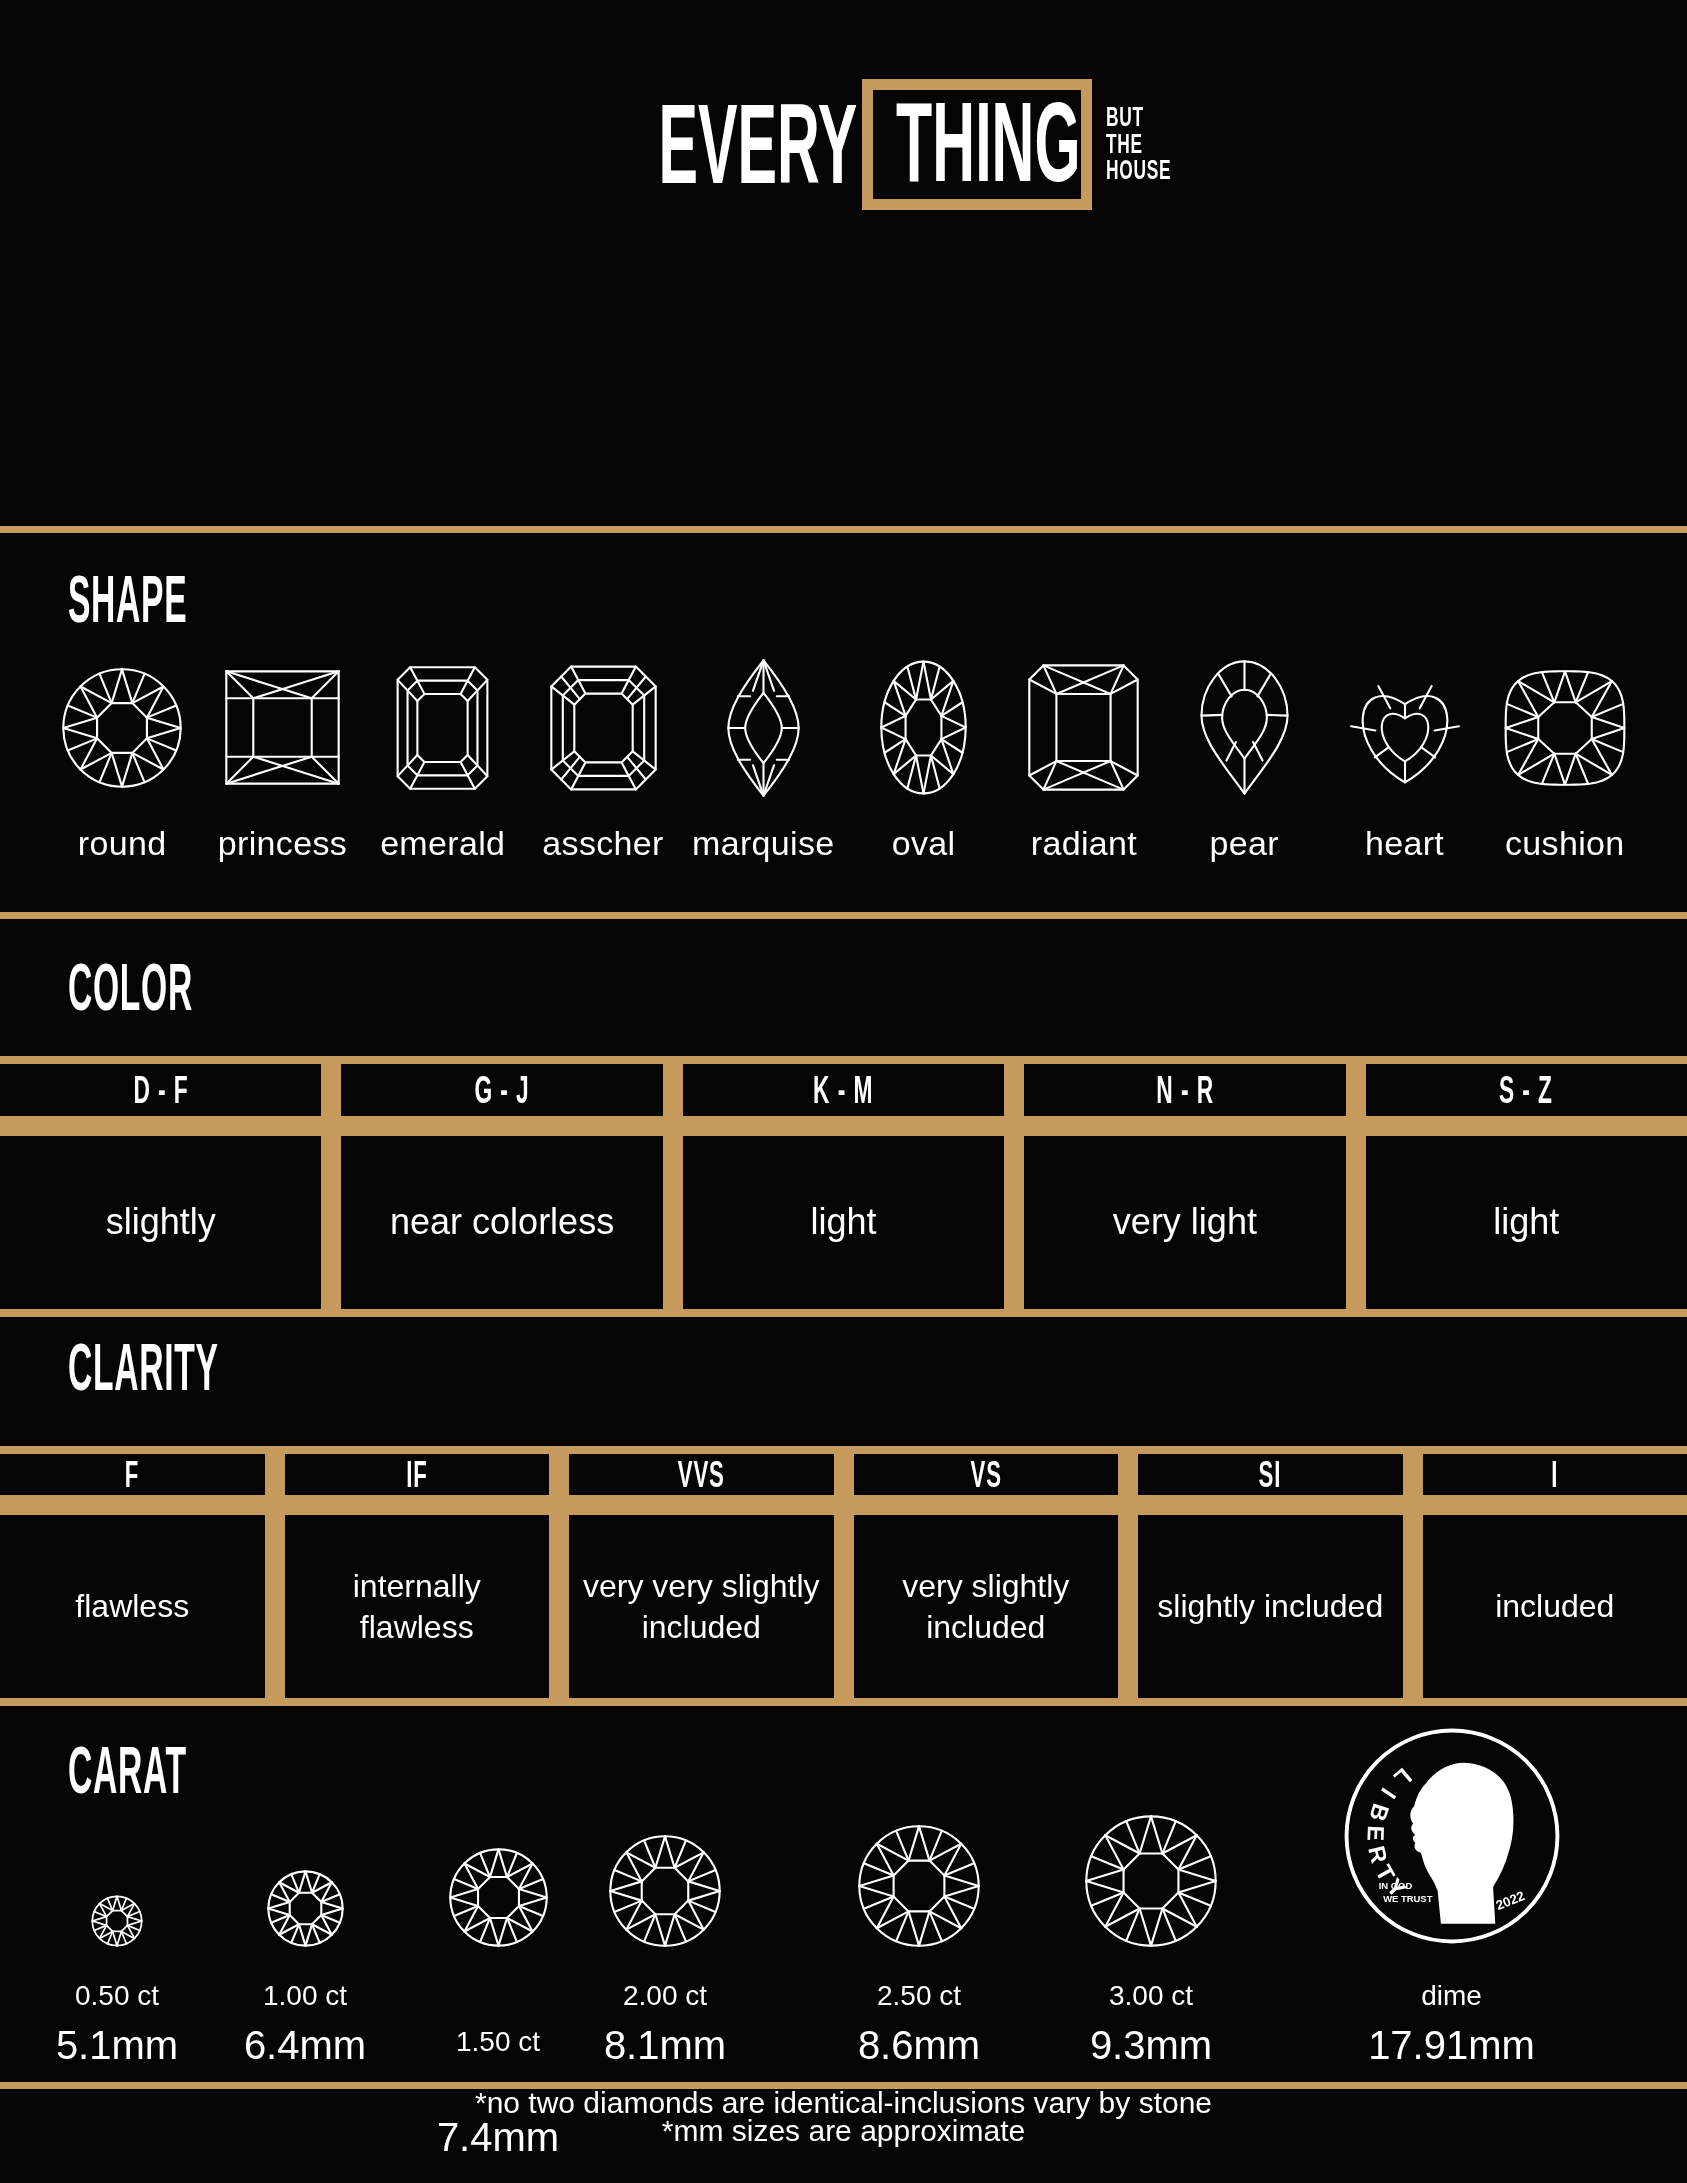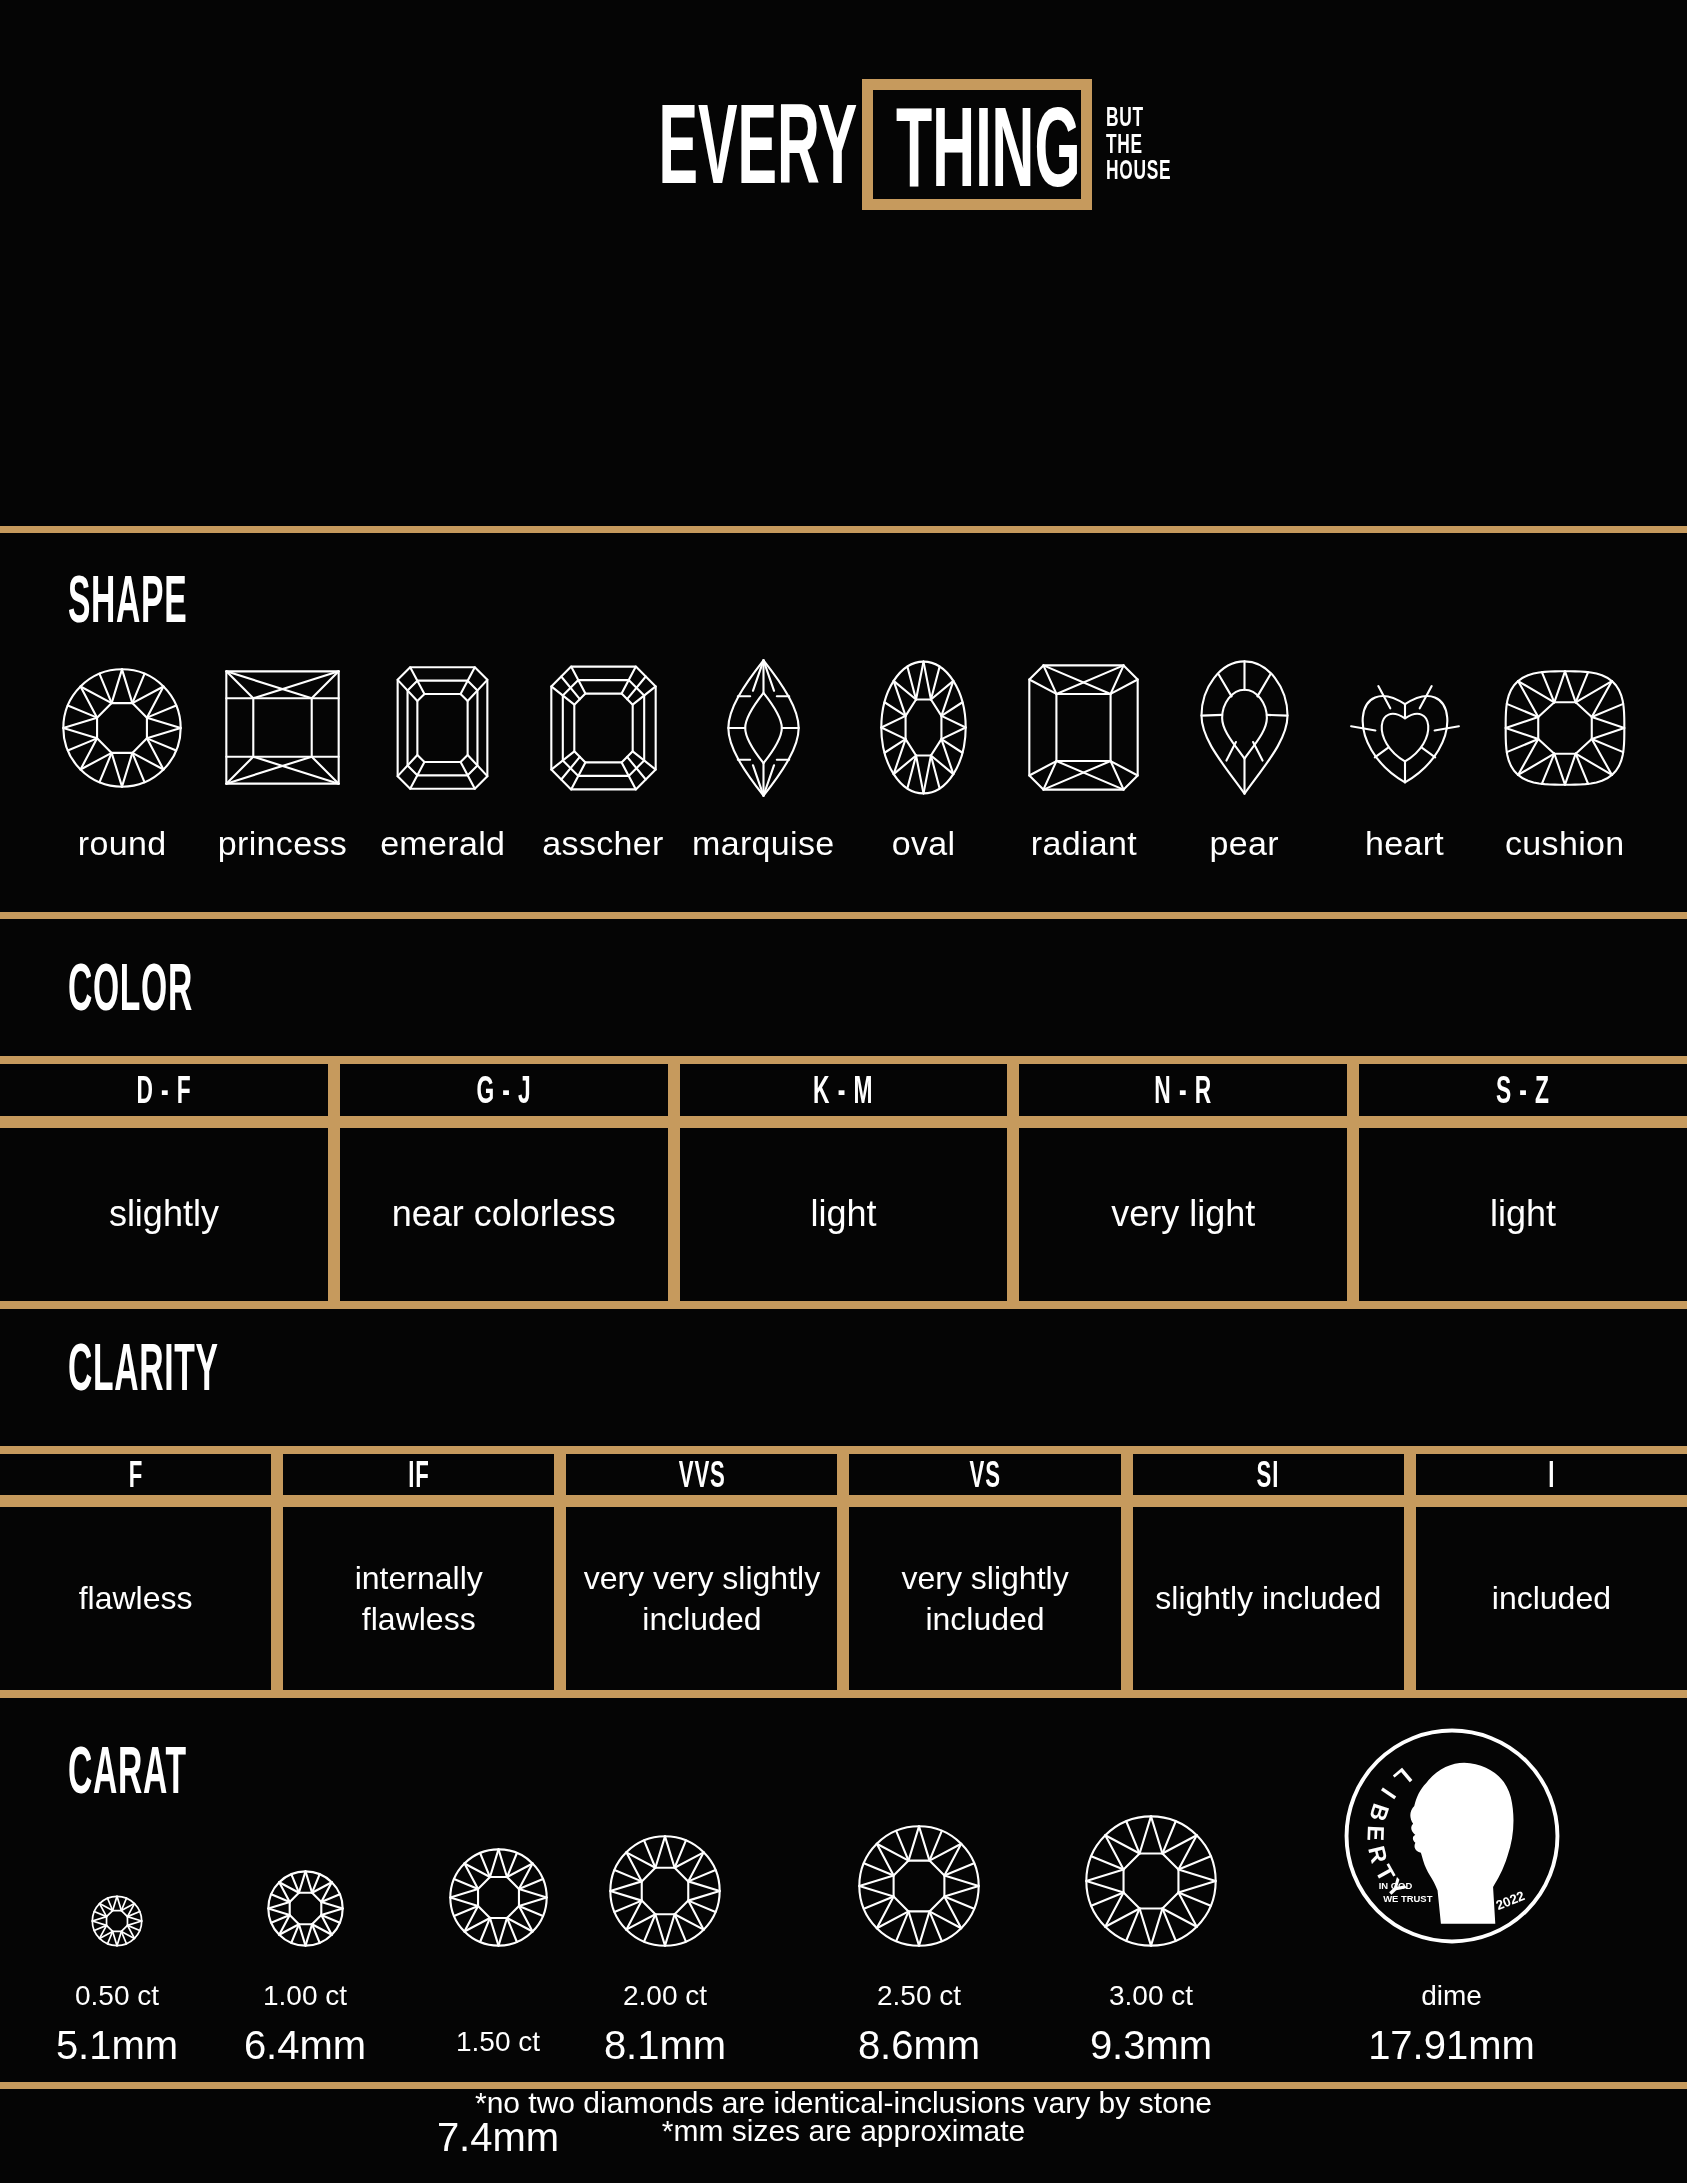--- a/index.html
+++ b/index.html
@@ -4,42 +4,42 @@
 <style>
   html,body{margin:0;padding:0;background:#000;}
   #canvas{position:relative;width:1687px;height:2183px;background:var(--bg,#050505);
           color:#fff;font-family:"Liberation Sans","DejaVu Sans",sans-serif;overflow:hidden;}
   
   .logo{position:absolute;top:78px;left:0;width:100%;height:132px;
         display:flex;align-items:center;justify-content:center;}
   .logo-every{font-size:114px;font-weight:700;line-height:1;
               transform:scaleX(.52);transform-origin:right center;margin-right:4px;}
   .logo-box{box-sizing:border-box;width:230px;height:131px;border:11.2px solid var(--gold);
-            display:flex;align-items:flex-start;justify-content:center;flex:none;padding-left:24px;}
+            display:flex;align-items:flex-end;justify-content:center;flex:none;padding-left:24px;}
   .logo-thing{font-size:114px;font-weight:700;line-height:1;
               transform:scaleX(.52);transform-origin:center;}
   .logo-tag{display:flex;flex-direction:column;margin-left:14.6px;}
   .logo-tag span{font-size:28px;font-weight:700;line-height:26.5px;letter-spacing:.04em;
                  transform:scaleX(.62);transform-origin:left center;}
   
   .title-row{position:absolute;top:249px;left:0;width:100%;display:flex;justify-content:center;}
   .title{font-size:198px;font-weight:700;line-height:198px;transform:scaleX(.58);transform-origin:center;}
   
   .hr{position:absolute;left:0;width:100%;height:7.3px;background:var(--gold);}
   
   .sec-h{position:absolute;left:68px;font-size:66px;font-weight:700;line-height:1;}
   .sec-h span{display:inline-block;transform:scaleX(.51);transform-origin:left center;letter-spacing:.02em;}
   
   #shape-row{position:absolute;left:42px;top:658px;width:1603px;display:flex;}
   .shape-cell{flex:1;display:flex;flex-direction:column;align-items:center;}
   .shape-icon-box{height:139px;display:flex;align-items:center;justify-content:center;}
   .shape-label{margin-top:26.5px;font-size:34px;letter-spacing:.01em;}
   
   .gtable{position:absolute;left:0;width:1687px;display:grid;background:var(--gold);
-          border-top:8px solid var(--gold);border-bottom:8px solid var(--gold);gap:12px;}
+          border-top:8px solid var(--gold);border-bottom:8px solid var(--gold);gap:20px;}
   #color-table{top:1056px;grid-template-columns:repeat(5,1fr);grid-template-rows:52px 173px;}
   #clarity-table{top:1446px;grid-template-columns:repeat(6,1fr);grid-template-rows:41px 183px;}
   .cell{background:var(--bg,#050505);display:flex;align-items:center;justify-content:center;}
   .th-text{font-weight:700;font-size:38px;transform:scaleX(.6);transform-origin:center;letter-spacing:.04em;}
   #clarity-table .th-text{font-size:37px;}
   .td-text{font-size:36px;text-align:center;white-space:pre-line;line-height:1.28;padding:0 6.6px;}
   #clarity-table .td-text{font-size:32px;}
   
   .carat-cell{position:absolute;top:1700px;width:218px;display:flex;flex-direction:column;align-items:center;}
   .gem-box{height:247px;display:flex;align-items:flex-end;justify-content:center;}

